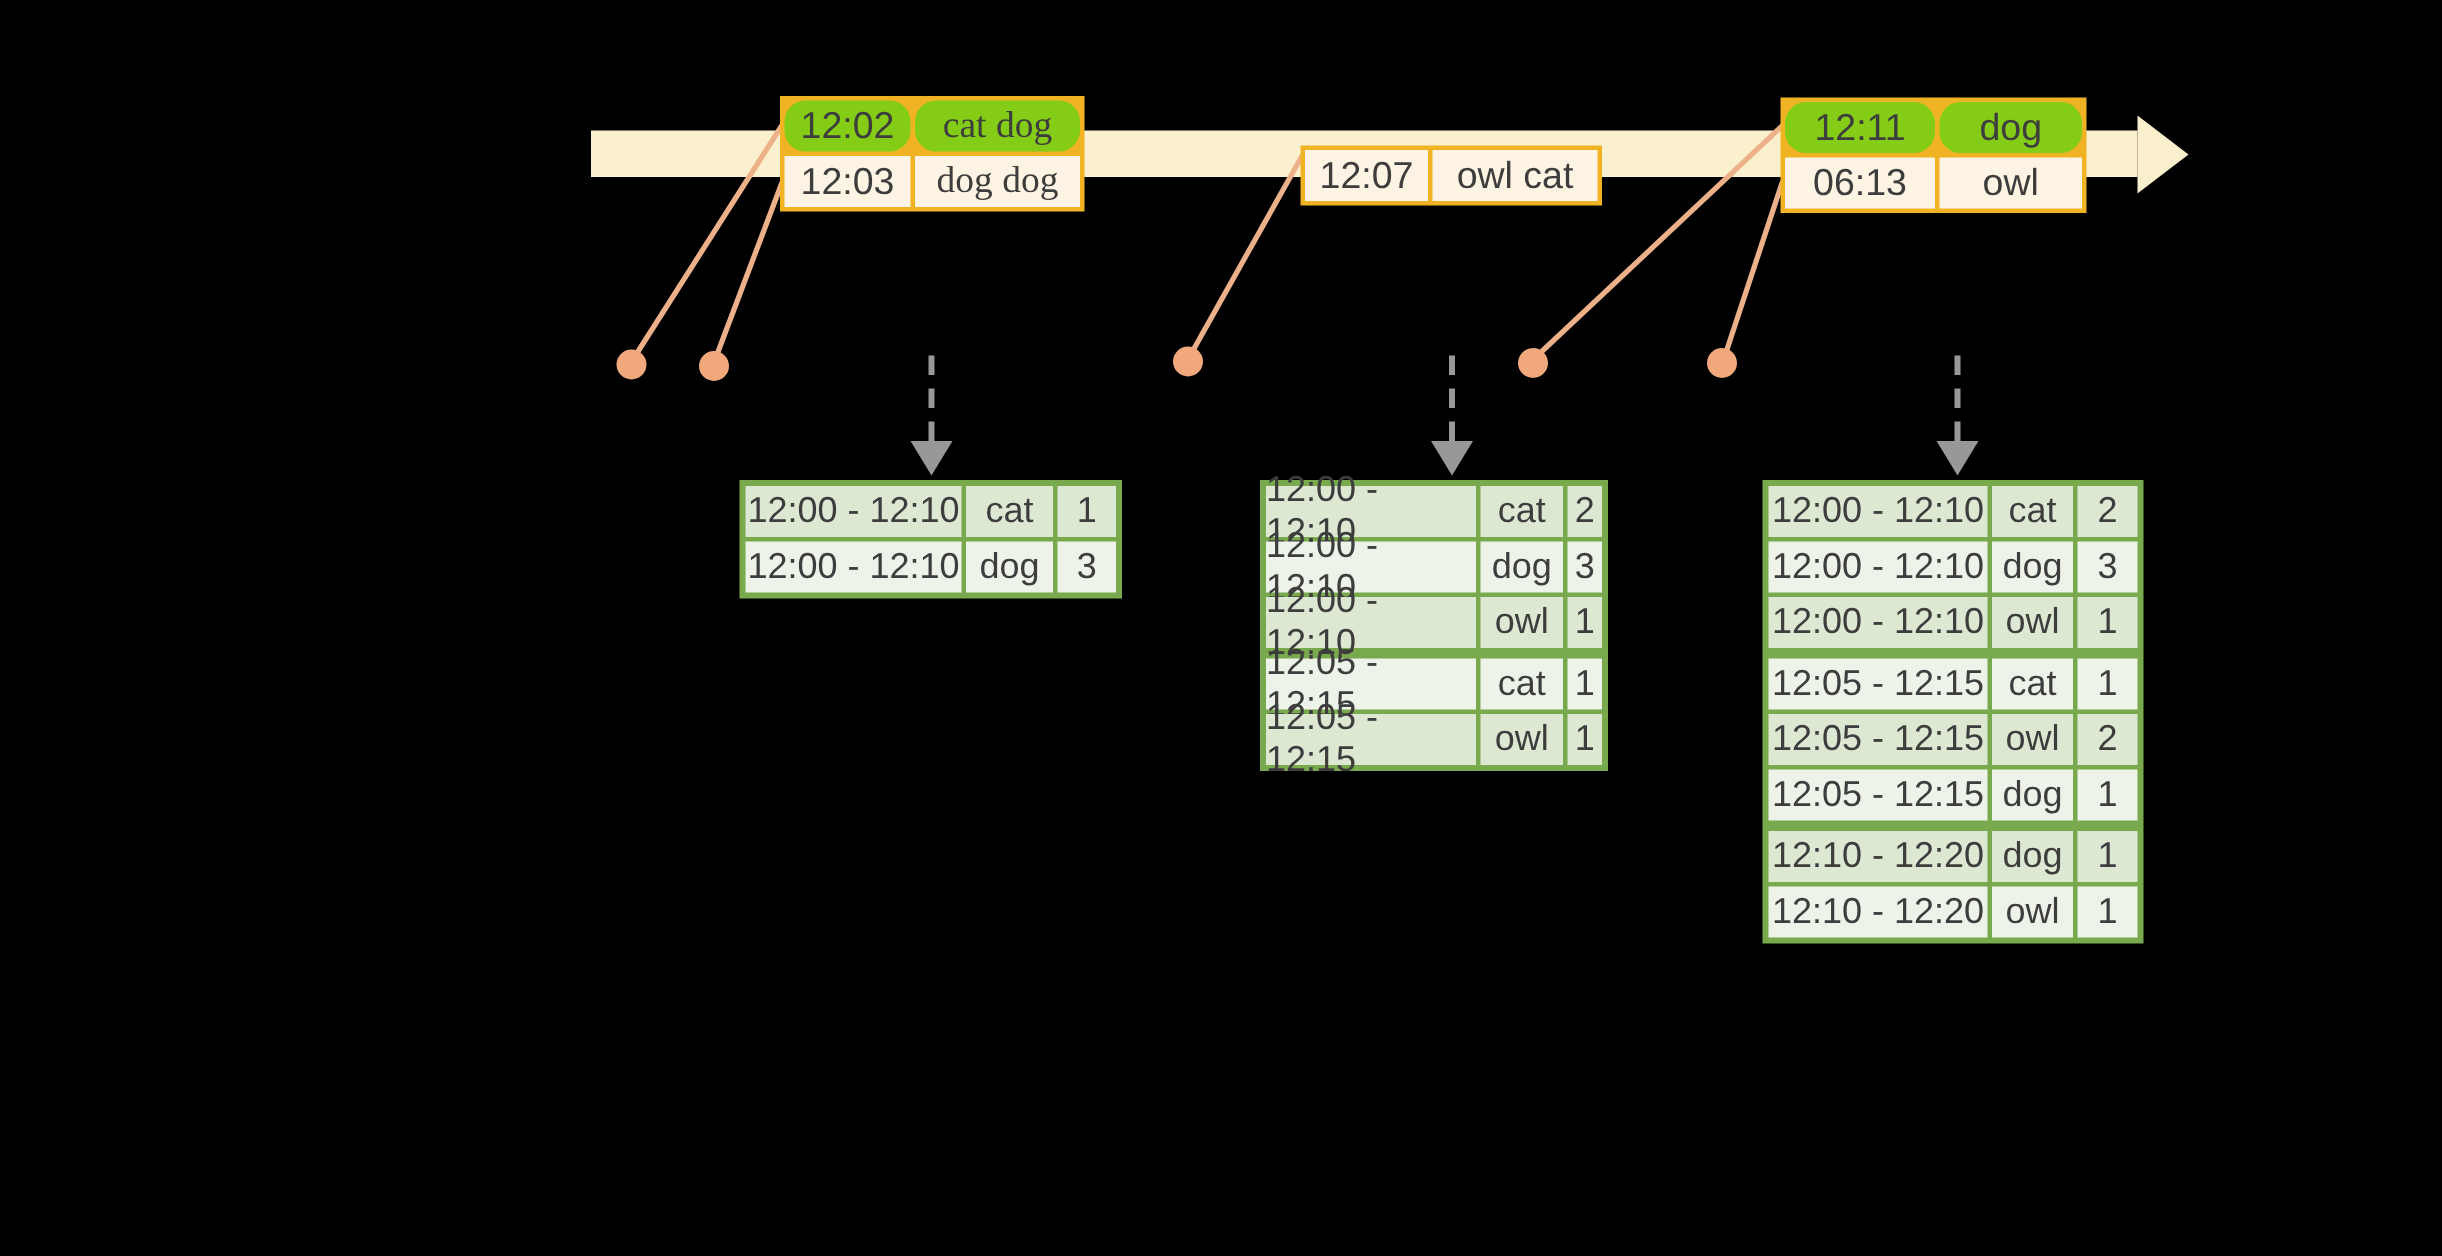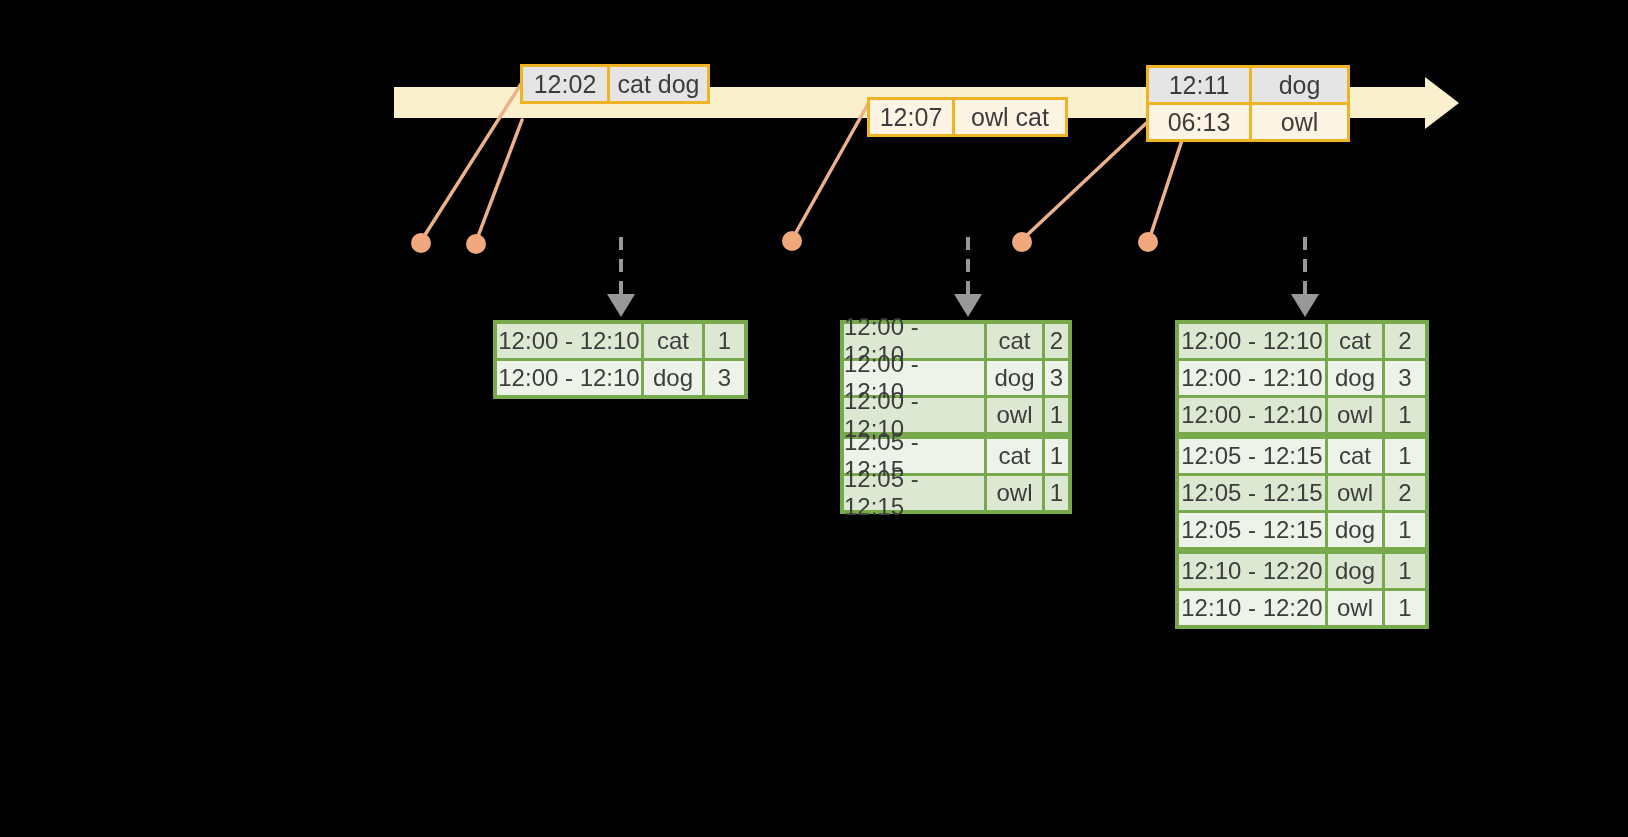--- a/index.html
+++ b/index.html
@@ -6,25 +6,25 @@
   #canvas{
     position:relative;width:1628px;height:837px;background:#000000;overflow:hidden;
     font-family:"Liberation Sans","DejaVu Sans",sans-serif;color:#3d3d3d;
   }
   #shapes{position:absolute;left:0;top:0;}
 
   
   .e-table{position:absolute;background:#f0b323;padding:3px;display:flex;flex-direction:column;gap:3px;}
   .e-row{display:flex;gap:3px;}
   .cell{display:flex;align-items:center;justify-content:center;height:34px;font-size:25px;}
-  .e-table .dark{background:#e5e5e5;}
+  .e-table .dark{background:#84cc16;border-radius:14px;}
   .e-table .light{background:#fdf4e3;}
-  #ev1{left:520px;top:64px;}  #ev1 .c0{width:84px;}  #ev1 .c1{width:97px;}
+  #ev1{left:520px;top:64px;}  #ev1 .c0{width:84px;}  #ev1 .c1{width:110px;font-family:Liberation Serif, serif;}
   #ev2{left:867px;top:85px;margin-top:12px;}  #ev2 .c0{width:82px;}  #ev2 .c1{width:110px;text-align:center;}
-  #ev3{left:1146px;top:65px;} #ev3 .c0{width:100px;} #ev3 .c1{width:95px;}
+  #ev3{left:1187px;top:65px;} #ev3 .c0{width:100px;} #ev3 .c1{width:95px;}
 
   
   .g-table{position:absolute;background:#79a94d;padding:4px;display:flex;flex-direction:column;}
   .g-row{display:flex;gap:3px;margin-top:3px;}
   .g-row:first-child{margin-top:0;}
   .g-row.sep{margin-top:7px;}
   .g-table .cell{font-size:24px;}
   .g-table .dark{background:#dde8d3;}
   .g-table .light{background:#eef3ea;}
   #g1{left:493px;top:320px;} #g1 .c0{width:144px;} #g1 .c1{width:58px;} #g1 .c2{width:39px;}
@@ -64,20 +64,24 @@
       <polygon points="954,294 982,294 968,317" fill="#989898"></polygon>
       <line x1="1305" y1="237" x2="1305" y2="299" stroke="#989898" stroke-width="4" stroke-dasharray="13 9"></line>
       <polygon points="1291,294 1319,294 1305,317" fill="#989898"></polygon>
     </g>
   </svg>
 
   <div id="ev1" class="e-table">
       <div class="e-row">
         <div class="cell c0 dark">12:02</div>
         <div class="cell c1 dark">cat dog</div>
+      </div>
+      <div class="e-row">
+        <div class="cell c0 light">12:03</div>
+        <div class="cell c1 light">dog dog</div>
       </div>
     </div>
   <div id="ev2" class="e-table">
       <div class="e-row">
         <div class="cell c0 light">12:07</div>
         <div class="cell c1 light">owl cat</div>
       </div>
     </div>
   <div id="ev3" class="e-table">
       <div class="e-row">

